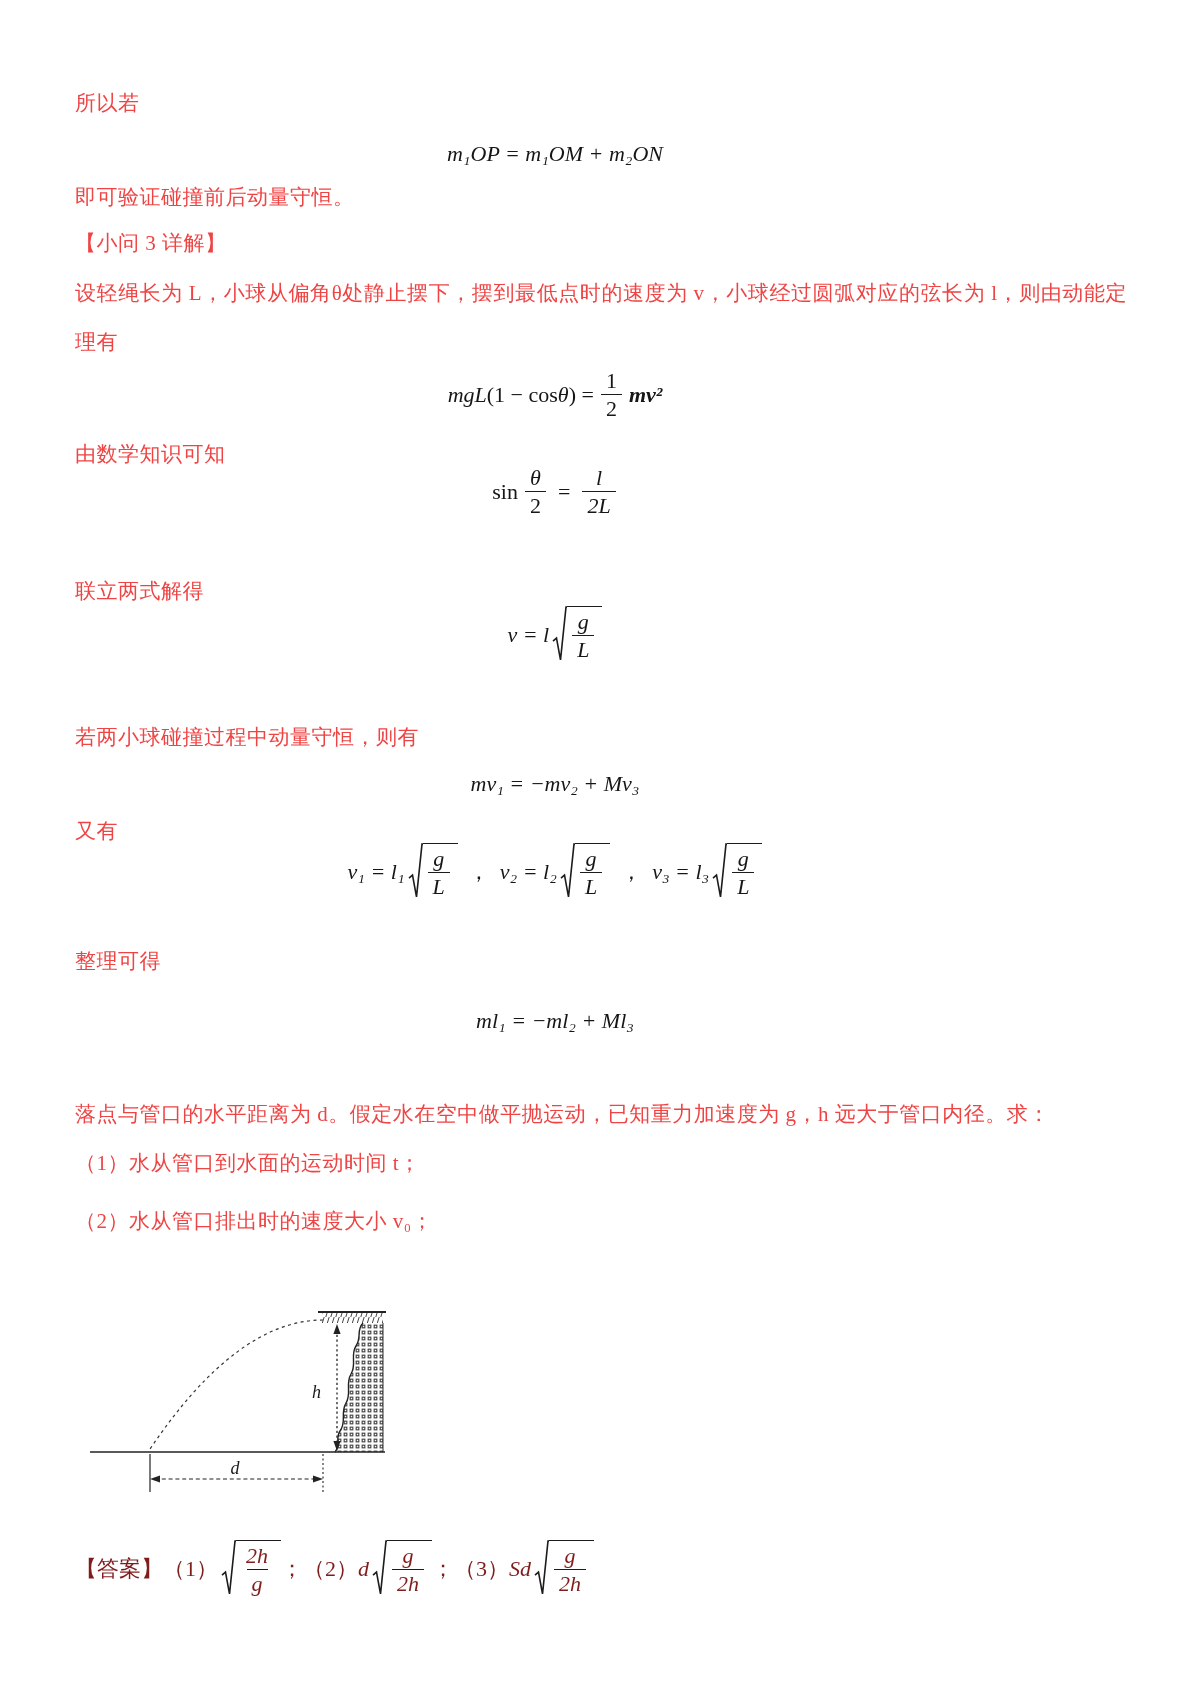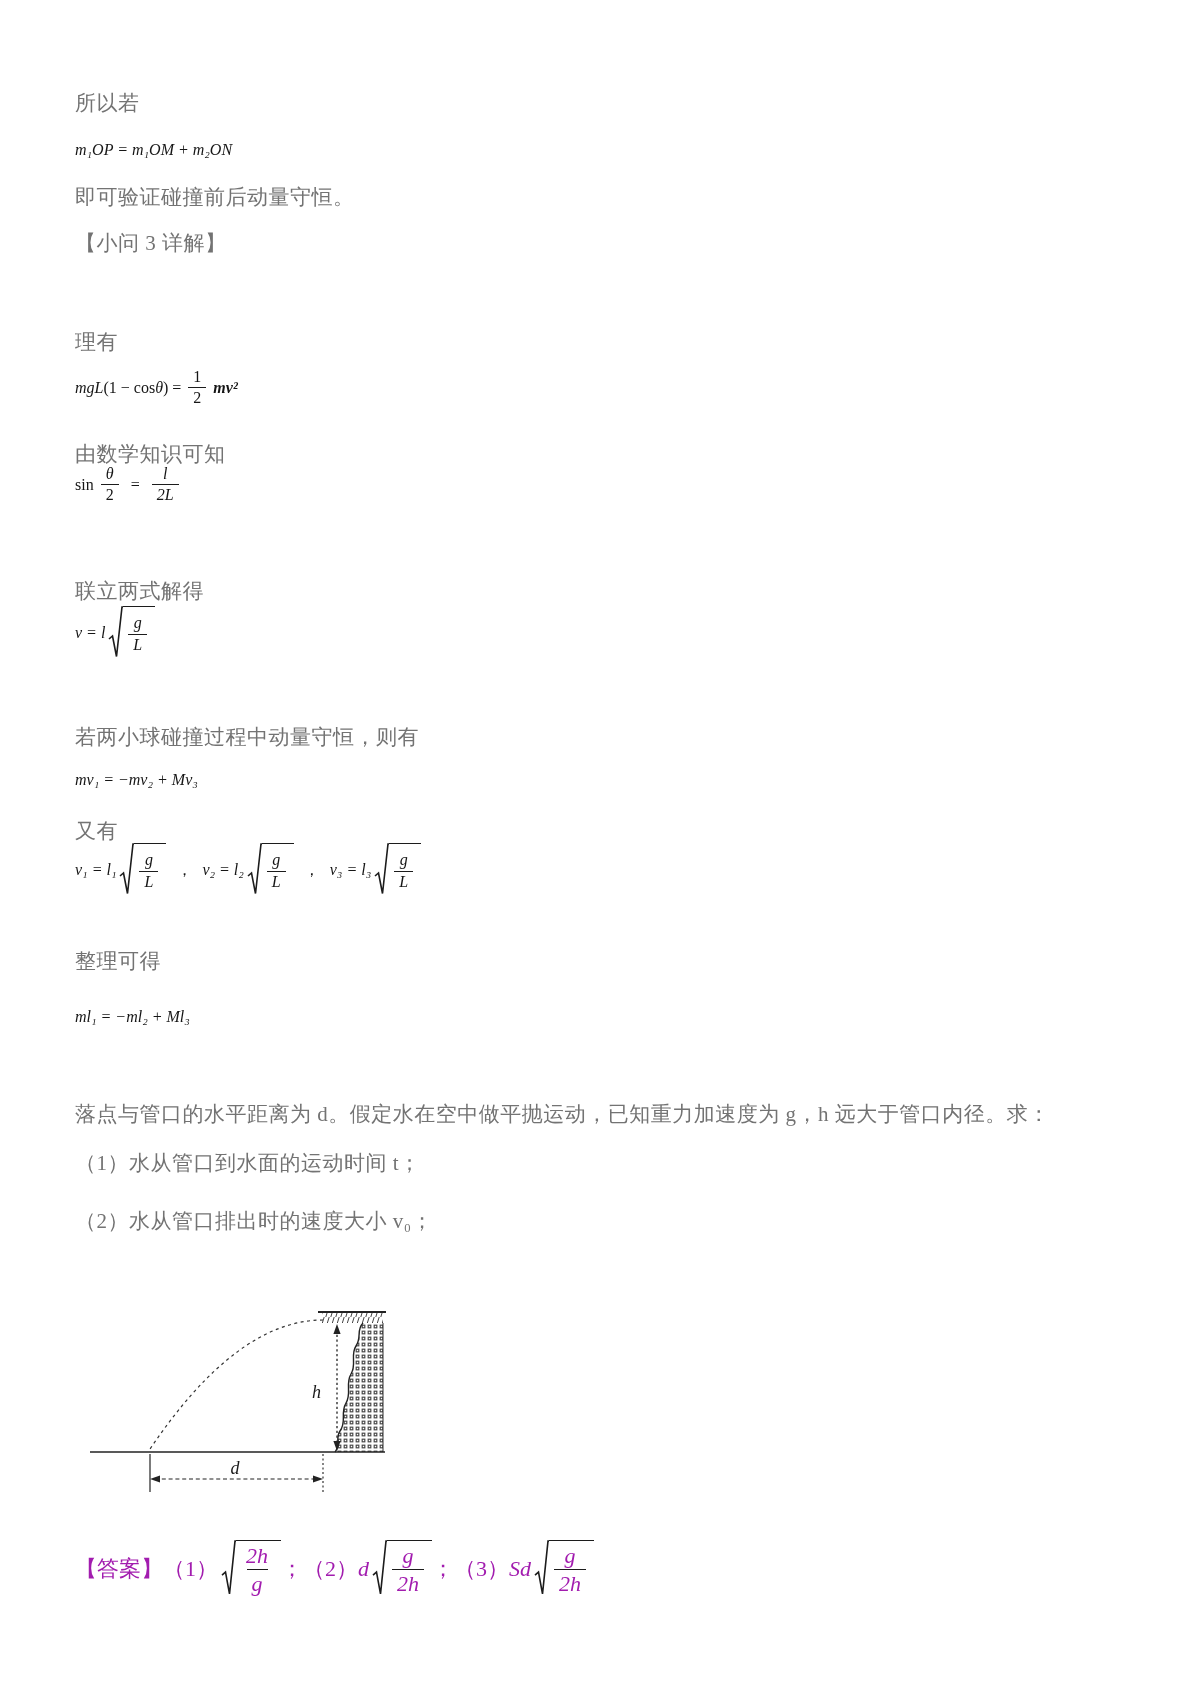--- a/index.html
+++ b/index.html
@@ -10,40 +10,40 @@
     font-family:"Liberation Serif","DejaVu Serif",serif;
     color:#1c1c1c;
     overflow:hidden;
   }
   
   .tl{
     position:absolute;left:75px;
     font-size:21px;line-height:26px;
     letter-spacing:0.5px;
     white-space:nowrap;
-    color:#737373;
+    color:#ef4444;
   }
   .just{
     white-space:normal;width:1052px;
     text-align:justify;text-align-last:justify;
   }
   
   .frow{
     position:absolute;left:75px;width:960px;
-    display:flex;align-items:center;
-    font-size:16px;font-style:italic;
+    display:flex;justify-content:center;align-items:center;
+    font-size:22px;font-style:italic;
     font-family:"Liberation Serif","DejaVu Serif",serif;
     color:#161616;white-space:nowrap;
   }
   .arow{
     position:absolute;left:75px;
     display:flex;align-items:center;
     font-size:22px;font-style:italic;
     font-family:"Liberation Serif","DejaVu Serif",serif;
-    color:#a21caf;white-space:nowrap;
+    color:#7f1d1d;white-space:nowrap;
   }
   .up{font-style:normal;}
   .gap-r{margin-right:5px;}
   .gap-l{margin-left:5px;font-weight:bold;}
   .frac{
     display:inline-flex;flex-direction:column;align-items:center;
     line-height:1.15;vertical-align:middle;margin:0 2px;
   }
   .frac .num{padding:0 5px 1px 5px;}
   .frac .den{border-top:1.5px solid #1c1c1c;padding:1px 5px 0 5px;}
@@ -72,20 +72,21 @@
   <div class="tl" style="top:90px">所以若</div>
 
   <div class="frow" style="top:141px">
     <span>m₁OP = m₁OM + m₂ON</span>
   </div>
 
   <div class="tl" style="top:184px">即可验证碰撞前后动量守恒。</div>
 
   <div class="tl" style="top:230px">【小问 3 详解】</div>
 
+  <div class="tl just" style="top:280px">设轻绳长为 L，小球从偏角θ处静止摆下，摆到最低点时的速度为 v，小球经过圆弧对应的弦长为 l，则由动能定</div>
   <div class="tl" style="top:329px">理有</div>
 
   <div class="frow" style="top:368px">
     <span>mgL</span>
       <span class="up">(1 − cos </span>
       <span>θ</span>
       <span class="up gap-r">) = </span>
     <span class="frac">
         <span class="num up">1</span>
         <span class="den up">2</span>

